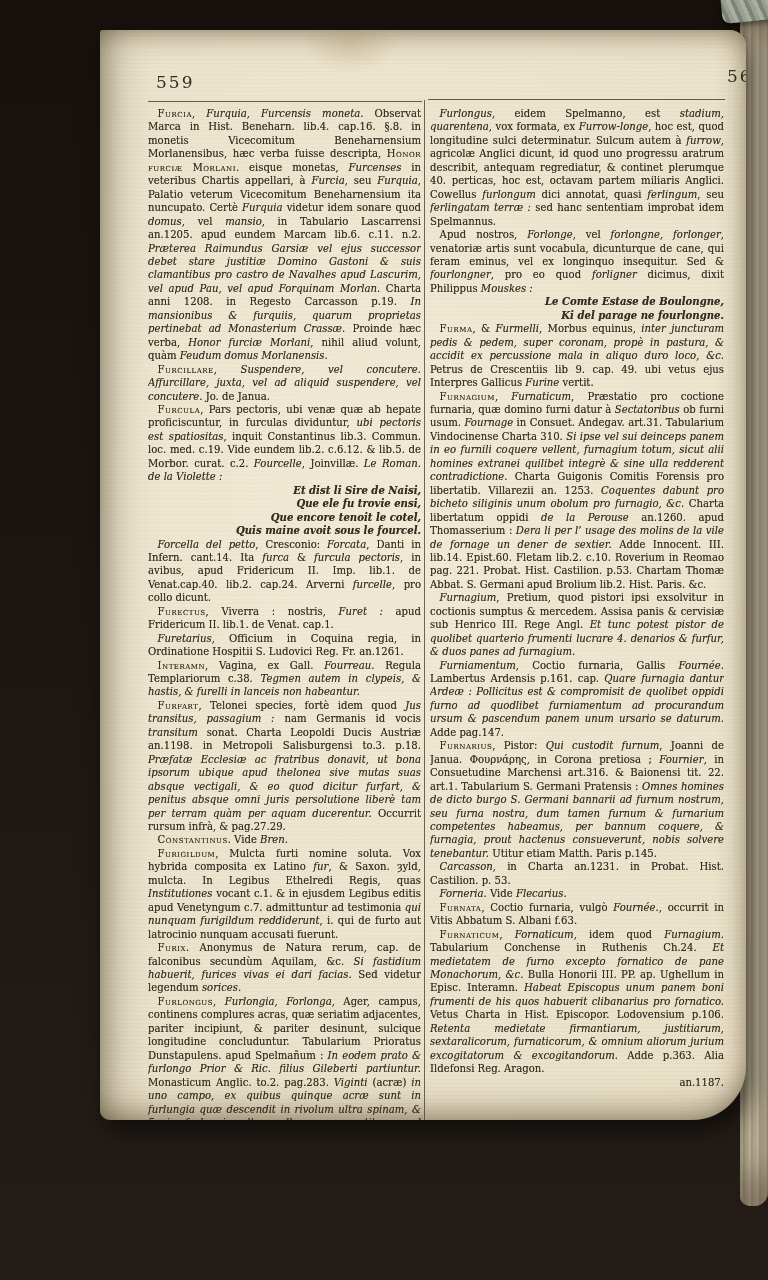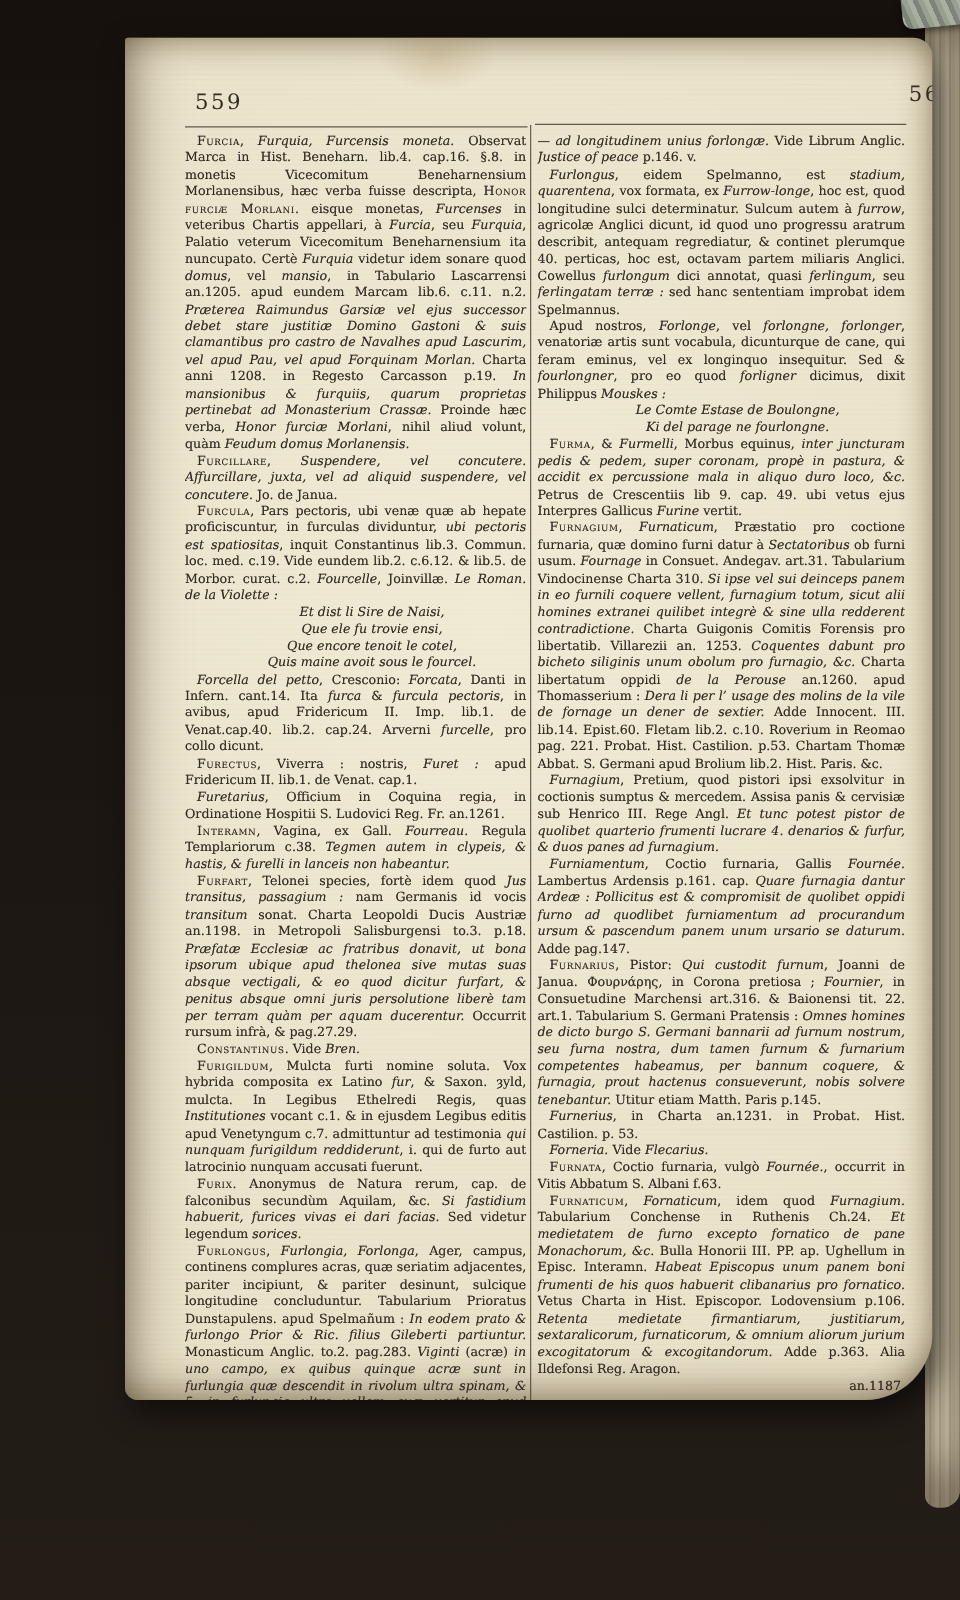--- a/index.html
+++ b/index.html
@@ -63,21 +63,21 @@
     position:absolute;top:77px;height:1076px;overflow:hidden;
     color:var(--ink);font-size:10.1px;line-height:13.45px;
     text-align:justify;text-rendering:optimizeLegibility;
     text-shadow:0 0 .45px rgba(60,48,34,.55);
   }
   .col-left{left:48px;width:273px;}
   .col-right{left:330px;width:294px;}
   .para{margin:0;}
   .entry{text-indent:.95em;}
   .noindent{text-indent:0;}
-  .verse{margin-left:2.6em;text-align:center;text-indent:0;}
+  .verse{margin-left:2.6em;text-align:right;text-indent:0;font-weight:bold;}
   .dateline{text-align:right;text-indent:0;}
   .run-i{font-style:italic;}
   .run-sc{font-variant:small-caps;letter-spacing:.5px;}
   .run-g{font-style:normal;margin-top:30px;}
 </style>
 </head>
 <body>
 
 <div class="scene">
   <div class="edge-pages"></div>
@@ -101,30 +101,29 @@
         <p class="para entry"><span class="run-sc">Furectus</span><span class="run-r">, Viverra : nostris, </span><span class="run-i">Furet :</span><span class="run-r"> apud Fridericum II. lib.1. de Venat. cap.1.</span></p>
         <p class="para entry"><span class="run-i">Furetarius</span><span class="run-r">, Officium in Coquina regia, in Ordinatione Hospitii S. Ludovici Reg. Fr. an.1261.</span></p>
         <p class="para entry"><span class="run-sc">Interamn</span><span class="run-r">, Vagina, ex Gall. </span><span class="run-i">Fourreau.</span><span class="run-r"> Regula Templariorum c.38. </span><span class="run-i">Tegmen autem in clypeis, &amp; hastis, &amp; furelli in lanceis non habeantur.</span></p>
         <p class="para entry"><span class="run-sc">Furfart</span><span class="run-r">, Telonei species, fortè idem quod </span><span class="run-i">Jus transitus, passagium :</span><span class="run-r"> nam Germanis id vocis </span><span class="run-i">transitum</span><span class="run-r"> sonat. Charta Leopoldi Ducis Austriæ an.1198. in Metropoli Salisburgensi to.3. p.18. </span><span class="run-i">Præfatæ Ecclesiæ ac fratribus donavit, ut bona ipsorum ubique apud thelonea sive mutas suas absque vectigali, &amp; eo quod dicitur furfart, &amp; penitus absque omni juris persolutione liberè tam per terram quàm per aquam ducerentur.</span><span class="run-r"> Occurrit rursum infrà, &amp; pag.27.29.</span></p>
         <p class="para entry"><span class="run-sc">Constantinus</span><span class="run-r">. Vide </span><span class="run-i">Bren.</span></p>
         <p class="para entry"><span class="run-sc">Furigildum</span><span class="run-r">, Mulcta furti nomine soluta. Vox hybrida composita ex Latino </span><span class="run-i">fur</span><span class="run-r">, &amp; Saxon. ȝyld, mulcta. In Legibus Ethelredi Regis, quas </span><span class="run-i">Institutiones</span><span class="run-r"> vocant c.1. &amp; in ejusdem Legibus editis apud Venetyngum c.7. admittuntur ad testimonia </span><span class="run-i">qui nunquam furigildum reddiderunt</span><span class="run-r">, i. qui de furto aut latrocinio nunquam accusati fuerunt.</span></p>
         <p class="para entry"><span class="run-sc">Furix</span><span class="run-r">. Anonymus de Natura rerum, cap. de falconibus secundùm Aquilam, &amp;c. </span><span class="run-i">Si fastidium habuerit, furices vivas ei dari facias.</span><span class="run-r"> Sed videtur legendum </span><span class="run-i">sorices.</span></p>
         <p class="para entry"><span class="run-sc">Furlongus</span><span class="run-r">, </span><span class="run-i">Furlongia, Forlonga</span><span class="run-r">, Ager, campus, continens complures acras, quæ seriatim adjacentes, pariter incipiunt, &amp; pariter desinunt, sulcique longitudine concluduntur. Tabularium Prioratus Dunstapulens. apud Spelmañum : </span><span class="run-i">In eodem prato &amp; furlongo Prior &amp; Ric. filius Gileberti partiuntur.</span><span class="run-r"> Monasticum Anglic. to.2. pag.283. </span><span class="run-i">Viginti</span><span class="run-r"> (acræ) </span><span class="run-i">in uno campo, ex quibus quinque acræ sunt in furlungia quæ descendit in rivolum ultra spinam, &amp; 5. in furlungia ultra vallem quæ vertitur apud Rugweiam, — &amp; 4.acræ &amp; dimidium in Ruxfurlunga — &amp; in altero campo 20. acras, scilicet in Helefurlunga, &amp;c.</span><span class="run-r"> Rursum p.144. </span><span class="run-i">Concedo — piscariam</span></p>
       </div>
     <div class="col col-right" id="col-right">
-        <p class="para noindent"><span class="run-r">— </span><span class="run-i">ad longitudinem unius forlongæ.</span><span class="run-r"> Vide Librum Anglic. </span><span class="run-i">Justice of peace</span><span class="run-r"> p.146. v.</span></p>
         <p class="para entry"><span class="run-i">Furlongus</span><span class="run-r">, eidem Spelmanno, est </span><span class="run-i">stadium, quarentena</span><span class="run-r">, vox formata, ex </span><span class="run-i">Furrow-longe</span><span class="run-r">, hoc est, quod longitudine sulci determinatur. Sulcum autem à </span><span class="run-i">furrow</span><span class="run-r">, agricolæ Anglici dicunt, id quod uno progressu aratrum describit, antequam regrediatur, &amp; continet plerumque 40. perticas, hoc est, octavam partem miliaris Anglici. Cowellus </span><span class="run-i">furlongum</span><span class="run-r"> dici annotat, quasi </span><span class="run-i">ferlingum</span><span class="run-r">, seu </span><span class="run-i">ferlingatam terræ :</span><span class="run-r"> sed hanc sententiam improbat idem Spelmannus.</span></p>
         <p class="para entry"><span class="run-r">Apud nostros, </span><span class="run-i">Forlonge</span><span class="run-r">, vel </span><span class="run-i">forlongne, forlonger</span><span class="run-r">, venatoriæ artis sunt vocabula, dicunturque de cane, qui feram eminus, vel ex longinquo insequitur. Sed &amp; </span><span class="run-i">fourlongner</span><span class="run-r">, pro eo quod </span><span class="run-i">forligner</span><span class="run-r"> dicimus, dixit Philippus </span><span class="run-i">Mouskes :</span></p>
         <p class="para verse"><span class="run-i">Le Comte Estase de Boulongne,</span></p>
         <p class="para verse"><span class="run-i">Ki del parage ne fourlongne.</span></p>
         <p class="para entry"><span class="run-sc">Furma</span><span class="run-r">, &amp; </span><span class="run-i">Furmelli</span><span class="run-r">, Morbus equinus, </span><span class="run-i">inter juncturam pedis &amp; pedem, super coronam, propè in pastura, &amp; accidit ex percussione mala in aliquo duro loco, &amp;c.</span><span class="run-r"> Petrus de Crescentiis lib 9. cap. 49. ubi vetus ejus Interpres Gallicus </span><span class="run-i">Furine</span><span class="run-r"> vertit.</span></p>
         <p class="para entry"><span class="run-sc">Furnagium</span><span class="run-r">, </span><span class="run-i">Furnaticum</span><span class="run-r">, Præstatio pro coctione furnaria, quæ domino furni datur à </span><span class="run-i">Sectatoribus</span><span class="run-r"> ob furni usum. </span><span class="run-i">Fournage</span><span class="run-r"> in Consuet. Andegav. art.31. Tabularium Vindocinense Charta 310. </span><span class="run-i">Si ipse vel sui deinceps panem in eo furnili coquere vellent, furnagium totum, sicut alii homines extranei quilibet integrè &amp; sine ulla redderent contradictione.</span><span class="run-r"> Charta Guigonis Comitis Forensis pro libertatib. Villarezii an. 1253. </span><span class="run-i">Coquentes dabunt pro bicheto siliginis unum obolum pro furnagio, &amp;c.</span><span class="run-r"> Charta libertatum oppidi </span><span class="run-i">de la Perouse</span><span class="run-r"> an.1260. apud Thomasserium : </span><span class="run-i">Dera li per l’ usage des molins de la vile de fornage un dener de sextier.</span><span class="run-r"> Adde Innocent. III. lib.14. Epist.60. Fletam lib.2. c.10. Roverium in Reomao pag. 221. Probat. Hist. Castilion. p.53. Chartam Thomæ Abbat. S. Germani apud Brolium lib.2. Hist. Paris. &amp;c.</span></p>
         <p class="para entry"><span class="run-i">Furnagium</span><span class="run-r">, Pretium, quod pistori ipsi exsolvitur in coctionis sumptus &amp; mercedem. Assisa panis &amp; cervisiæ sub Henrico III. Rege Angl. </span><span class="run-i">Et tunc potest pistor de quolibet quarterio frumenti lucrare 4. denarios &amp; furfur, &amp; duos panes ad furnagium.</span></p>
         <p class="para entry"><span class="run-i">Furniamentum</span><span class="run-r">, Coctio furnaria, Gallis </span><span class="run-i">Fournée.</span><span class="run-r"> Lambertus Ardensis p.161. cap. </span><span class="run-i">Quare furnagia dantur Ardeæ : Pollicitus est &amp; compromisit de quolibet oppidi furno ad quodlibet furniamentum ad procurandum ursum &amp; pascendum panem unum ursario se daturum.</span><span class="run-r"> Adde pag.147.</span></p>
         <p class="para entry"><span class="run-sc">Furnarius</span><span class="run-r">, Pistor: </span><span class="run-i">Qui custodit furnum</span><span class="run-r">, Joanni de Janua. </span><span class="run-g">Φουρνάρης</span><span class="run-r">, in Corona pretiosa ; </span><span class="run-i">Fournier</span><span class="run-r">, in Consuetudine Marchensi art.316. &amp; Baionensi tit. 22. art.1. Tabularium S. Germani Pratensis : </span><span class="run-i">Omnes homines de dicto burgo S. Germani bannarii ad furnum nostrum, seu furna nostra, dum tamen furnum &amp; furnarium competentes habeamus, per bannum coquere, &amp; furnagia, prout hactenus consueverunt, nobis solvere tenebantur.</span><span class="run-r"> Utitur etiam Matth. Paris p.145.</span></p>
-        <p class="para entry"><span class="run-i">Furnerius</span><span class="run-r">, in Charta an.1231. in Probat. Hist. Castilion. p. 53.</span></p>
+        <p class="para entry"><span class="run-i">Carcasson</span><span class="run-r">, in Charta an.1231. in Probat. Hist. Castilion. p. 53.</span></p>
         <p class="para entry"><span class="run-i">Forneria.</span><span class="run-r"> Vide </span><span class="run-i">Flecarius.</span></p>
         <p class="para entry"><span class="run-sc">Furnata</span><span class="run-r">, Coctio furnaria, vulgò </span><span class="run-i">Fournée.</span><span class="run-r">, occurrit in Vitis Abbatum S. Albani f.63.</span></p>
         <p class="para entry"><span class="run-sc">Furnaticum</span><span class="run-r">, </span><span class="run-i">Fornaticum</span><span class="run-r">, idem quod </span><span class="run-i">Furnagium.</span><span class="run-r"> Tabularium Conchense in Ruthenis Ch.24. </span><span class="run-i">Et medietatem de furno excepto fornatico de pane Monachorum, &amp;c.</span><span class="run-r"> Bulla Honorii III. PP. ap. Ughellum in Episc. Interamn. </span><span class="run-i">Habeat Episcopus unum panem boni frumenti de his quos habuerit clibanarius pro fornatico.</span><span class="run-r"> Vetus Charta in Hist. Episcopor. Lodovensium p.106. </span><span class="run-i">Retenta medietate firmantiarum, justitiarum, sextaralicorum, furnaticorum, &amp; omnium aliorum jurium excogitatorum &amp; excogitandorum.</span><span class="run-r"> Adde p.363. Alia Ildefonsi Reg. Aragon.</span></p>
         <p class="para dateline"><span class="run-r">an.1187.</span></p>
       </div>
   </div>
 </div>
 
 </body></html>

